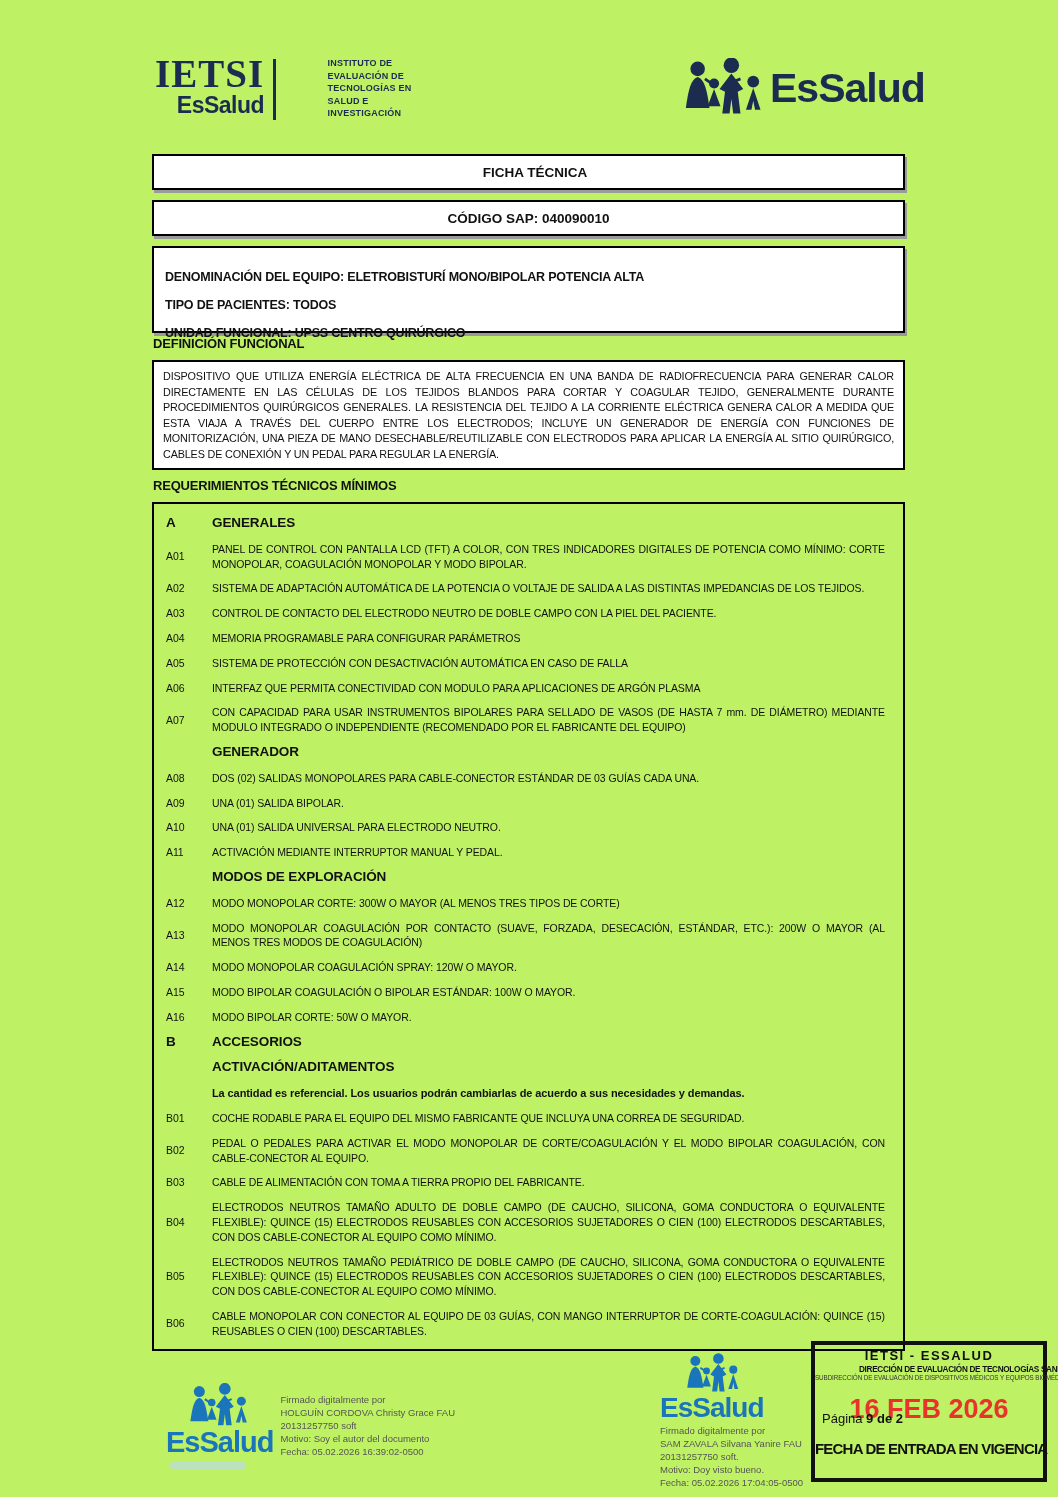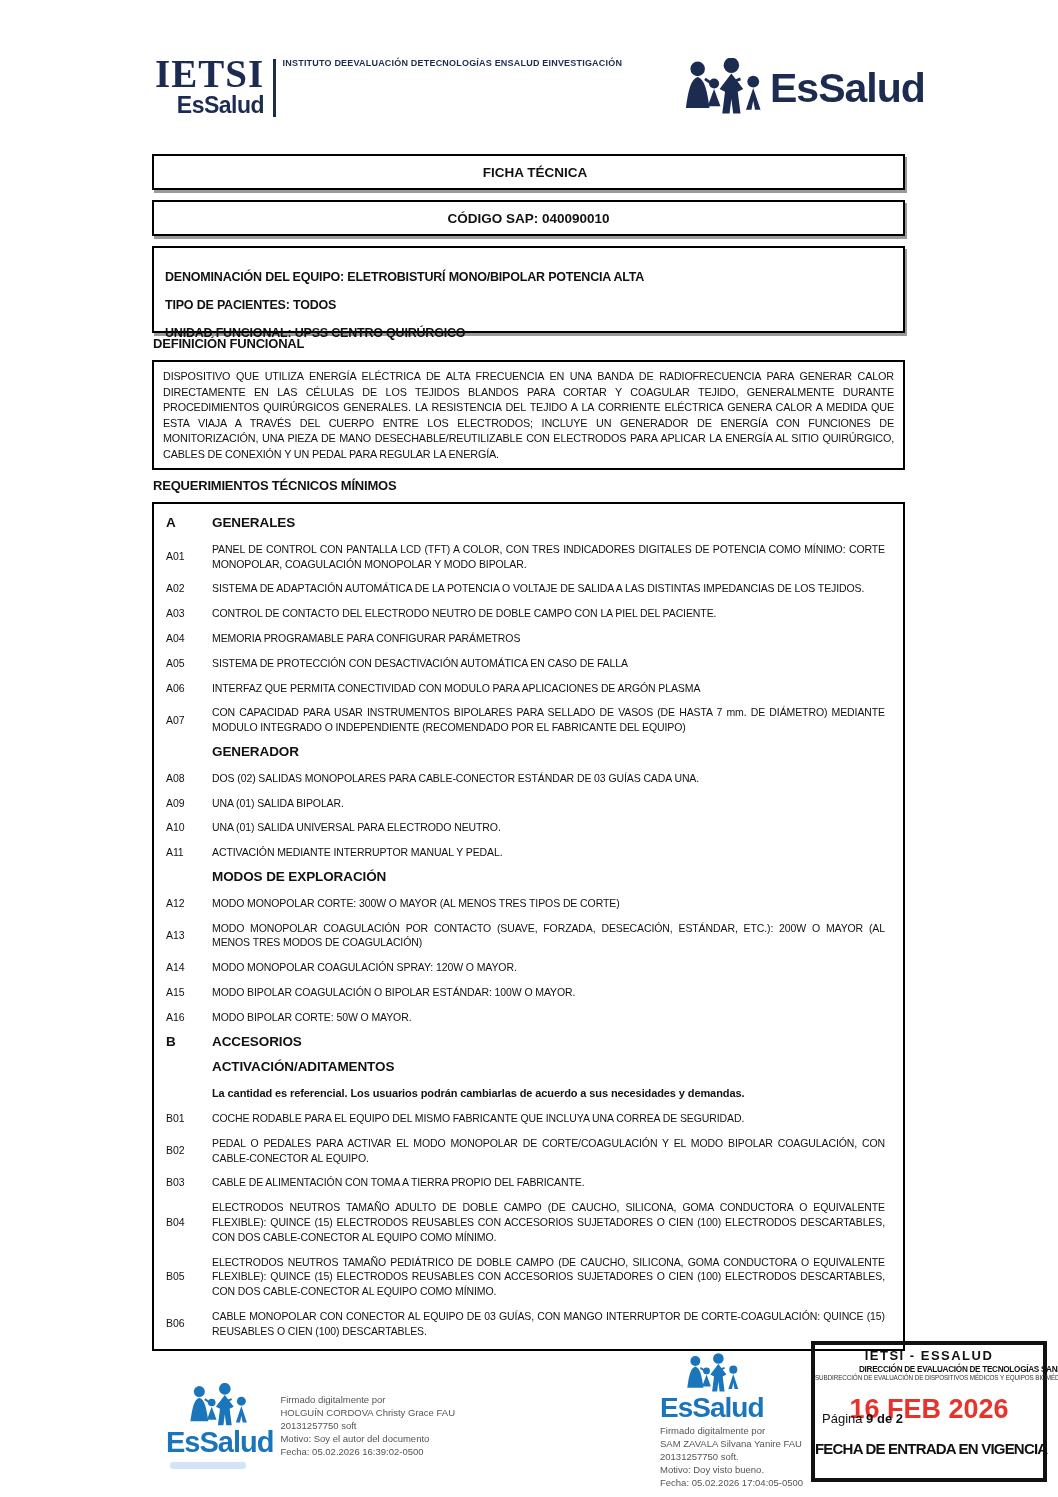--- a/index.html
+++ b/index.html
@@ -1,27 +1,27 @@
 <!DOCTYPE html>
 <html lang="es"><head>
 <meta charset="utf-8">
 <style>
   html,body{margin:0;padding:0;background:#e9e9e9;}
   .page{
-    position:relative;width:1058px;height:1497px;background:#ffffff;
+    position:relative;width:1058px;height:1497px;background:#bef264;
     font-family:"Liberation Sans",sans-serif;color:#111;overflow:hidden;
     margin:0 auto;
   }
   
   .ietsi-logo{position:absolute;left:155px;top:57px;display:flex;align-items:stretch;}
   .ietsi-left{text-align:right;}
   .ietsi-acronym{font-family:"Liberation Serif",serif;font-weight:bold;font-size:39px;line-height:34px;color:#1c2b50;letter-spacing:1px;}
   .ietsi-brand{font-size:23px;font-weight:bold;color:#1c2b50;line-height:24px;margin-top:2px;letter-spacing:-0.5px;}
   .ietsi-divider{width:2.5px;background:#1c2b50;margin:2px 7px 0 9px;}
-  .ietsi-right{display:flex;flex-direction:row;justify-content:center;}
+  .ietsi-right{display:flex;flex-direction:column;justify-content:center;margin-left:45px;}
   .ietsi-right div{font-size:9px;font-weight:bold;color:#1c2b50;line-height:12.6px;letter-spacing:0.2px;}
   .essalud-top{position:absolute;left:684px;top:58px;display:flex;align-items:center;}
   .essalud-top .word{font-size:41px;font-weight:bold;color:#1c2b50;letter-spacing:-1px;margin-left:4px;}
   .fam-icon{display:block;}
   
   .frame{position:absolute;left:152px;width:753px;border:2px solid #000;background:#fff;
          box-shadow:2px 3px 0 #9a9a9a;box-sizing:border-box;}
   .titlebox{height:36px;display:flex;align-items:center;justify-content:center;
             font-weight:bold;font-size:13.5px;letter-spacing:0px;}
   .equipbox{padding:15px 11px;}

